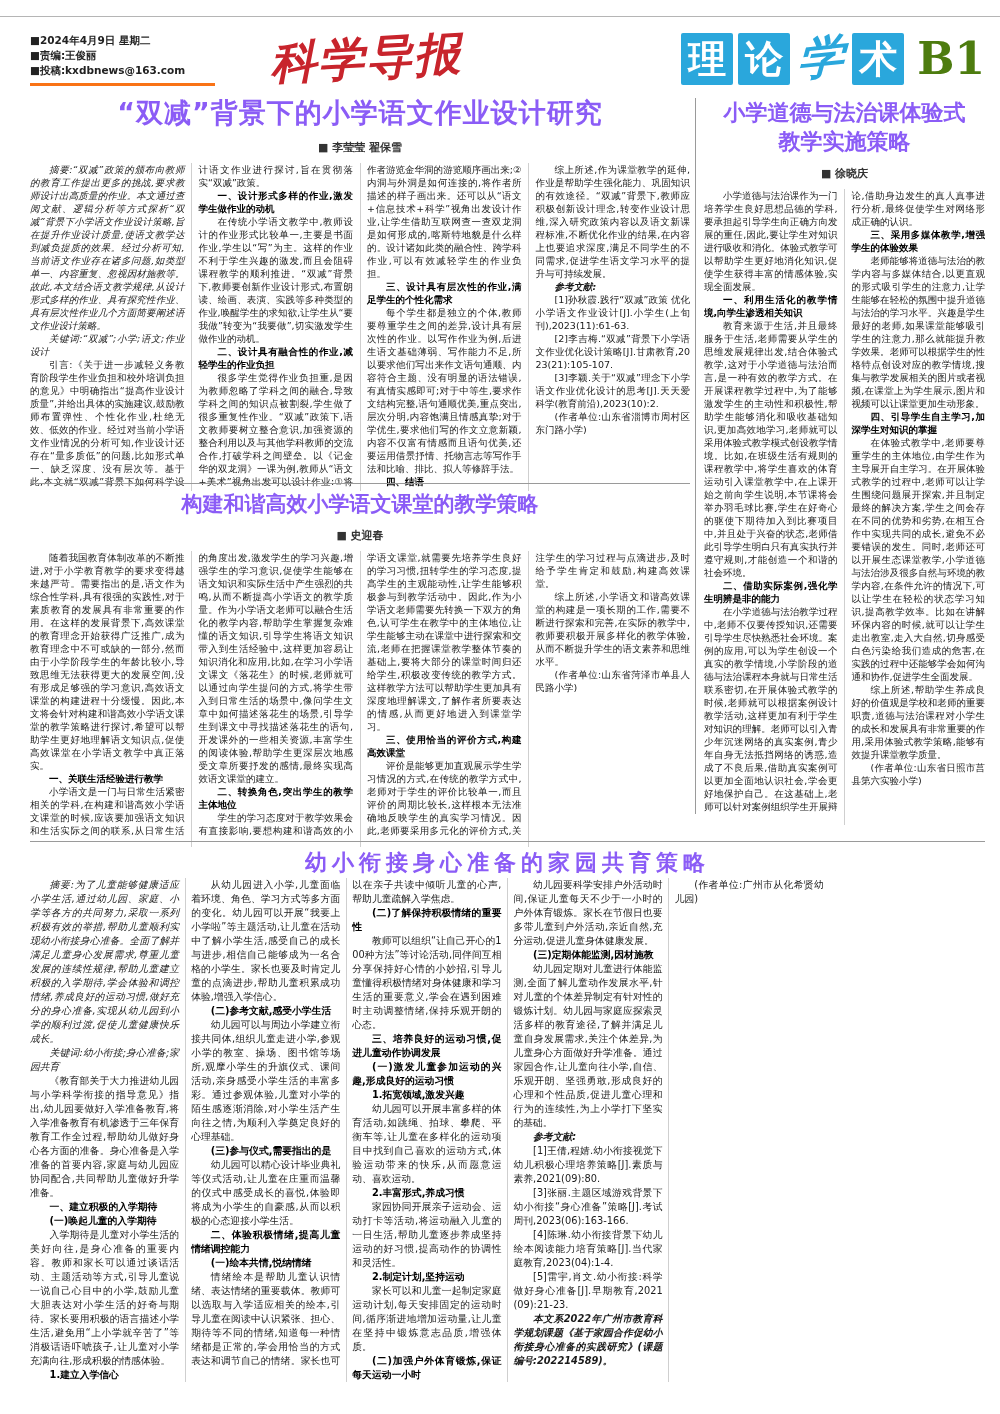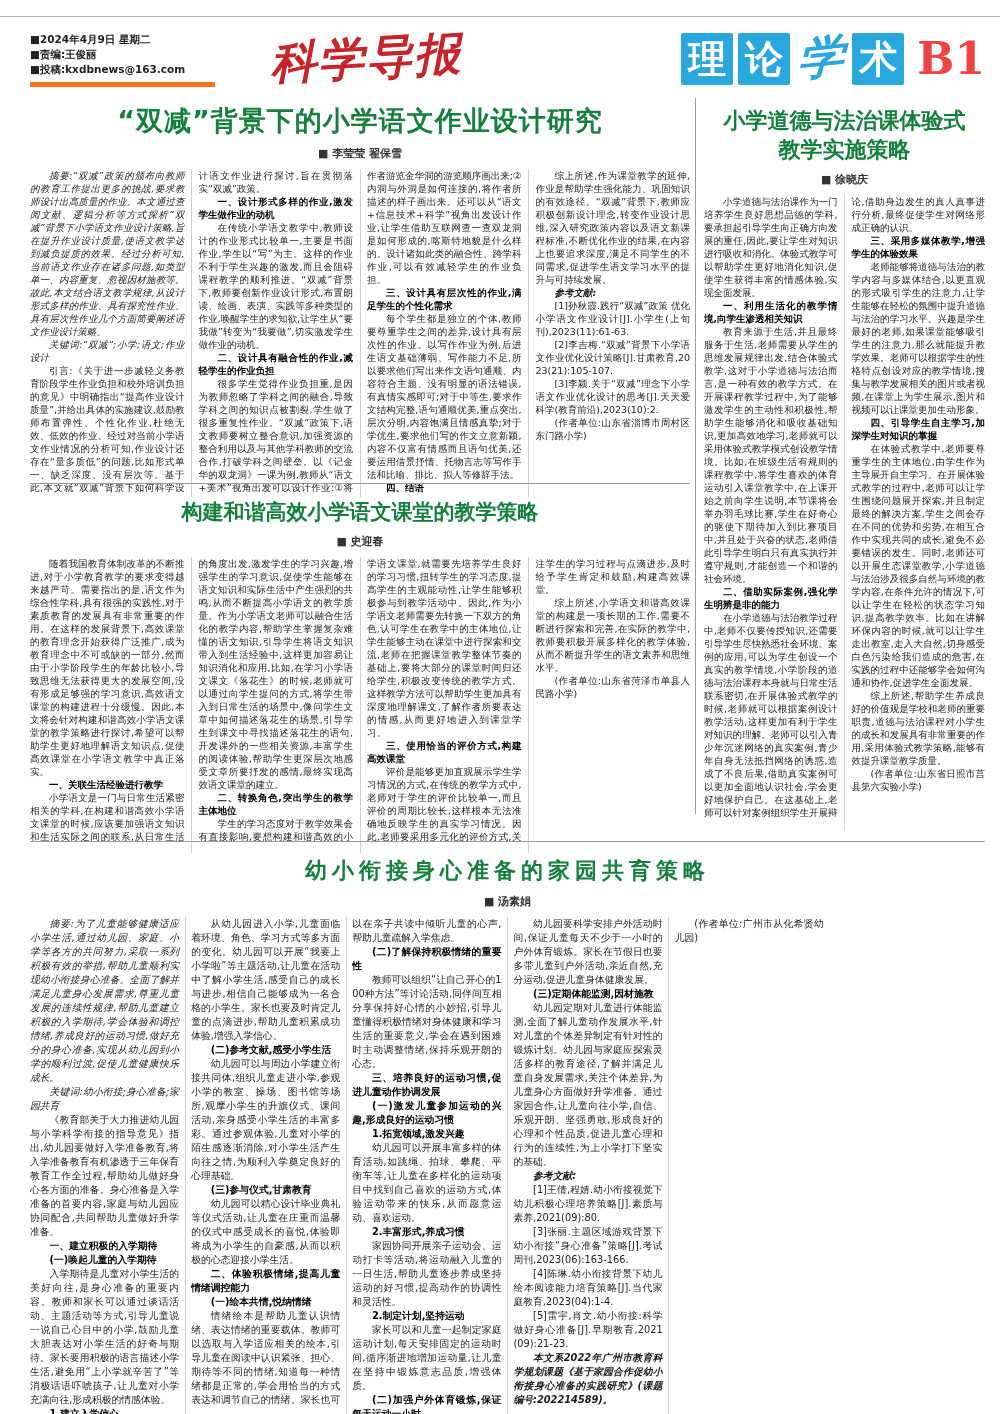--- a/index.html
+++ b/index.html
@@ -3,41 +3,41 @@
 <meta charset="utf-8">
 <style>
   html,body{margin:0;padding:0;background:#e8e8e8;}
   .page{position:relative;width:1000px;height:1414px;margin:0 auto;background:#ffffff;
         font-family:"DejaVu Sans","Liberation Sans",sans-serif;color:#1a1a1a;overflow:hidden;}
   .topline{position:absolute;top:16px;left:0;right:0;border-top:1px solid #b5b5b5;}
 
   
   .masthead{position:absolute;top:28px;left:30px;right:15px;height:62px;display:flex;align-items:center;}
   .mh-info{width:185px;font-size:10.5px;line-height:15px;font-weight:bold;color:#222;
-           border-bottom:5px solid #f97316;padding-bottom:5px;}
+           border-bottom:3px solid #f97316;padding-bottom:5px;}
   .mh-logo{margin-left:55px;font-size:46px;font-weight:bold;font-style:italic;
            color:var(--logo-red,#c8242c);transform:rotate(-3deg);letter-spacing:2px;white-space:nowrap;}
   .mh-right{margin-left:auto;display:flex;align-items:center;gap:5px;}
   .sq{display:inline-block;width:52px;height:52px;background:var(--banner-blue,#2aa7dc);
       color:#fff;font-size:38px;font-weight:bold;line-height:52px;text-align:center;border-radius:2px;}
   .sq-alt{background:#fff;color:var(--banner-blue,#2aa7dc);font-style:italic;
           transform:skew(-8deg) rotate(-6deg);font-size:46px;line-height:48px;}
   .pageno{font-family:"DejaVu Serif","Liberation Serif",serif;font-size:44px;font-weight:bold;
-          color:#ef4444;margin-left:8px;line-height:52px;}
+          color:#4d7c0f;margin-left:8px;line-height:52px;}
 
   
   .vrule{position:absolute;left:695px;top:98px;height:716px;border-left:1px solid #9a9a9a;}
   .hrule{position:absolute;border-top:1px solid #9a9a9a;}
   .hr1{top:483px;left:30px;width:660px;}
   .hr2{top:841px;left:30px;width:955px;}
 
   
   .art{position:absolute;}
-  .title{font-weight:bold;text-align:center;color:#15803d;margin:8px;}
-  .byline{text-align:center;font-size:11px;font-weight:bold;color:#333;margin:4px 0 8px;}
+  .title{font-weight:bold;text-align:center;color:#8b5cf6;margin:0;}
+  .byline{text-align:center;font-size:11px;font-weight:bold;color:#333;margin:10px 0 8px;}
   .body{text-align:justify;overflow:hidden;column-fill:auto;
         column-gap:14px;column-rule:1px solid #cfcfcf;font-size:9.5px;line-height:13px;}
   .blk{margin:0;text-indent:2em;word-break:break-all;}
   .blk-h,.blk-h2,.blk-h3{font-weight:bold;color:#000;}
   .blk-i{font-style:italic;}
   .blk-refh{font-weight:bold;font-style:italic;}
   .blk-ref{}
   .blk-note{font-weight:bold;font-style:italic;}
   .blk-aff{font-weight:normal;}
 
@@ -134,33 +134,32 @@
         <div class="blk blk-p">老师能够将道德与法治的教学内容与多媒体结合,以更直观的形式吸引学生的注意力,让学生能够在轻松的氛围中提升道德与法治的学习水平。兴趣是学生最好的老师,如果课堂能够吸引学生的注意力,那么就能提升教学效果。老师可以根据学生的性格特点创设对应的教学情境,搜集与教学发展相关的图片或者视频,在课堂上为学生展示,图片和视频可以让课堂更加生动形象。</div>
         <div class="blk blk-h">四、引导学生自主学习,加深学生对知识的掌握</div>
         <div class="blk blk-p">在体验式教学中,老师要尊重学生的主体地位,由学生作为主导展开自主学习。在开展体验式教学的过程中,老师可以让学生围绕问题展开探索,并且制定最终的解决方案,学生之间会存在不同的优势和劣势,在相互合作中实现共同的成长,避免不必要错误的发生。同时,老师还可以开展生态课堂教学,小学道德与法治涉及很多自然与环境的教学内容,在条件允许的情况下,可以让学生在轻松的状态学习知识,提高教学效率。比如在讲解环保内容的时候,就可以让学生走出教室,走入大自然,切身感受白色污染给我们造成的危害,在实践的过程中还能够学会如何沟通和协作,促进学生全面发展。</div>
         <div class="blk blk-p">综上所述,帮助学生养成良好的价值观是学校和老师的重要职责,道德与法治课程对小学生的成长和发展具有非常重要的作用,采用体验式教学策略,能够有效提升课堂教学质量。</div>
         <div class="blk blk-aff">(作者单位:山东省日照市莒县第六实验小学)</div>
       </div>
   </section>
 
   <section class="art a4">
     <h1 class="title">幼小衔接身心准备的家园共育策略</h1>
-    <div class="byline">■ 汤素娟</div>
     <div class="body">
         <div class="blk blk-i">摘要:为了儿童能够健康适应小学生活,通过幼儿园、家庭、小学等各方的共同努力,采取一系列积极有效的举措,帮助儿童顺利实现幼小衔接身心准备。全面了解并满足儿童身心发展需求,尊重儿童发展的连续性规律,帮助儿童建立积极的入学期待,学会体验和调控情绪,养成良好的运动习惯,做好充分的身心准备,实现从幼儿园到小学的顺利过渡,促使儿童健康快乐成长。</div>
         <div class="blk blk-i">关键词:幼小衔接;身心准备;家园共育</div>
         <div class="blk blk-p">《教育部关于大力推进幼儿园与小学科学衔接的指导意见》指出,幼儿园要做好入学准备教育,将入学准备教育有机渗透于三年保育教育工作全过程,帮助幼儿做好身心各方面的准备。身心准备是入学准备的首要内容,家庭与幼儿园应协同配合,共同帮助儿童做好升学准备。</div>
         <div class="blk blk-h">一、建立积极的入学期待</div>
         <div class="blk blk-h2">(一)唤起儿童的入学期待</div>
         <div class="blk blk-p">入学期待是儿童对小学生活的美好向往,是身心准备的重要内容。教师和家长可以通过谈话活动、主题活动等方式,引导儿童说一说自己心目中的小学,鼓励儿童大胆表达对小学生活的好奇与期待。家长要用积极的语言描述小学生活,避免用“上小学就辛苦了”等消极话语吓唬孩子,让儿童对小学充满向往,形成积极的情感体验。</div>
         <div class="blk blk-h3">1.建立入学信心</div>
         <div class="blk blk-p">从幼儿园进入小学,儿童面临着环境、角色、学习方式等多方面的变化。幼儿园可以开展“我要上小学啦”等主题活动,让儿童在活动中了解小学生活,感受自己的成长与进步,相信自己能够成为一名合格的小学生。家长也要及时肯定儿童的点滴进步,帮助儿童积累成功体验,增强入学信心。</div>
         <div class="blk blk-h2">(二)参考文献,感受小学生活</div>
         <div class="blk blk-p">幼儿园可以与周边小学建立衔接共同体,组织儿童走进小学,参观小学的教室、操场、图书馆等场所,观摩小学生的升旗仪式、课间活动,亲身感受小学生活的丰富多彩。通过参观体验,儿童对小学的陌生感逐渐消除,对小学生活产生向往之情,为顺利入学奠定良好的心理基础。</div>
-        <div class="blk blk-h2">(三)参与仪式,甘肃教育</div>
+        <div class="blk blk-h2">(三)参与仪式,需要指出的是</div>
         <div class="blk blk-p">幼儿园可以精心设计毕业典礼等仪式活动,让儿童在庄重而温馨的仪式中感受成长的喜悦,体验即将成为小学生的自豪感,从而以积极的心态迎接小学生活。</div>
         <div class="blk blk-h">二、体验积极情绪,提高儿童情绪调控能力</div>
         <div class="blk blk-h2">(一)绘本共情,悦纳情绪</div>
         <div class="blk blk-p">情绪绘本是帮助儿童认识情绪、表达情绪的重要载体。教师可以选取与入学适应相关的绘本,引导儿童在阅读中认识紧张、担心、期待等不同的情绪,知道每一种情绪都是正常的,学会用恰当的方式表达和调节自己的情绪。家长也可以在亲子共读中倾听儿童的心声,帮助儿童疏解入学焦虑。</div>
         <div class="blk blk-h2">(二)了解保持积极情绪的重要性</div>
         <div class="blk blk-p">教师可以组织“让自己开心的100种方法”等讨论活动,同伴间互相分享保持好心情的小妙招,引导儿童懂得积极情绪对身体健康和学习生活的重要意义,学会在遇到困难时主动调整情绪,保持乐观开朗的心态。</div>
         <div class="blk blk-h">三、培养良好的运动习惯,促进儿童动作协调发展</div>
         <div class="blk blk-h2">(一)激发儿童参加运动的兴趣,形成良好的运动习惯</div>
         <div class="blk blk-h3">1.拓宽领域,激发兴趣</div>
         <div class="blk blk-p">幼儿园可以开展丰富多样的体育活动,如跳绳、拍球、攀爬、平衡车等,让儿童在多样化的运动项目中找到自己喜欢的运动方式,体验运动带来的快乐,从而愿意运动、喜欢运动。</div>

